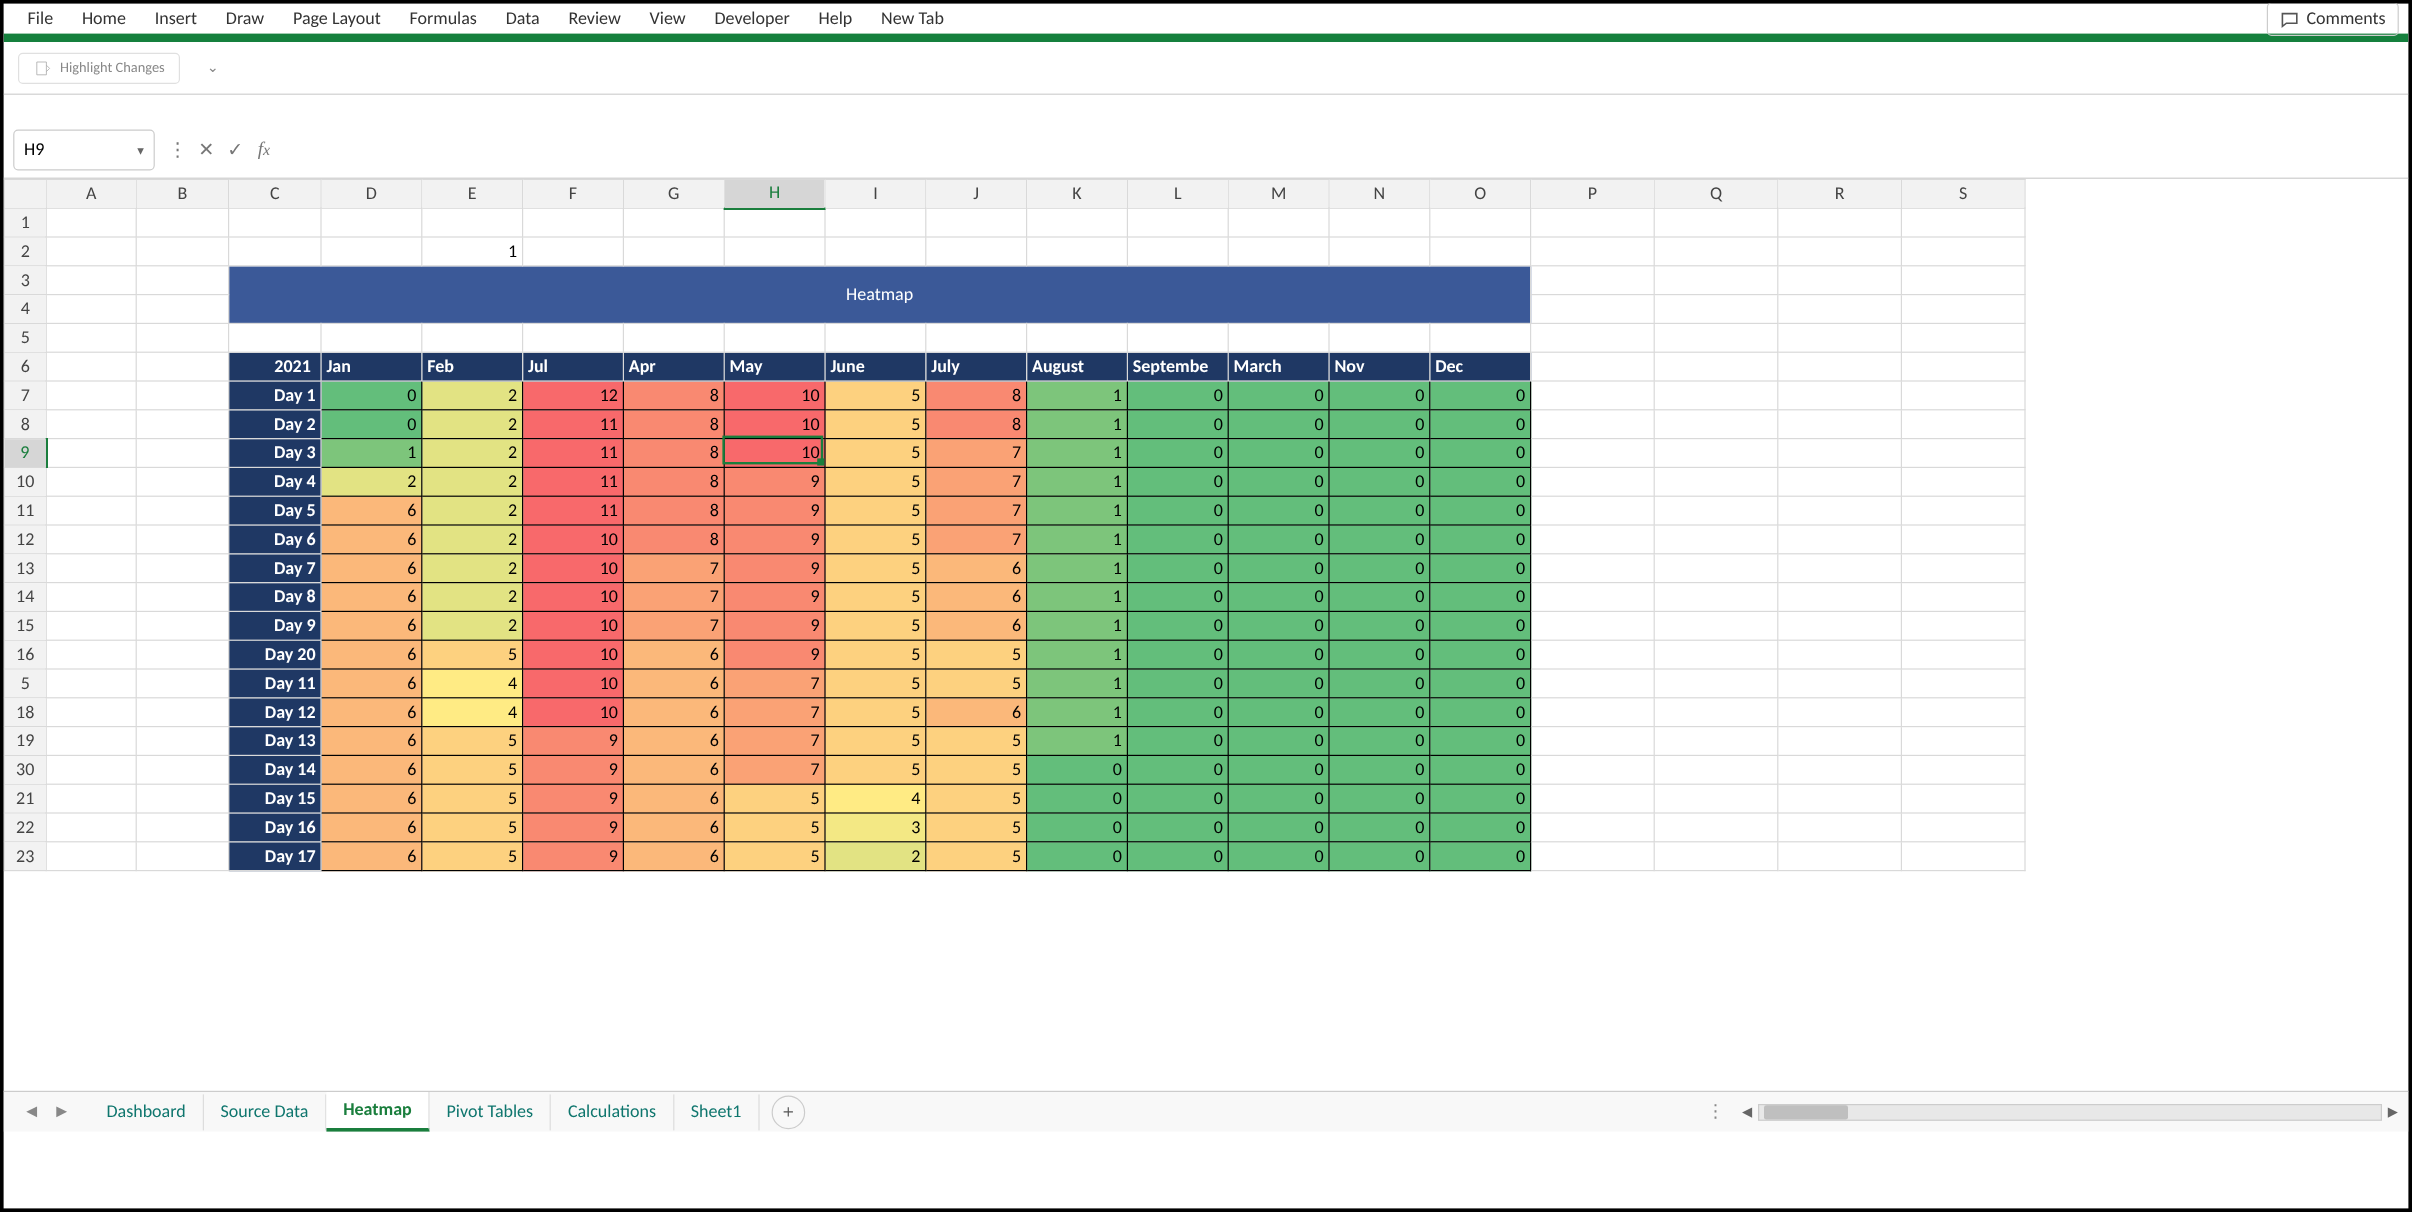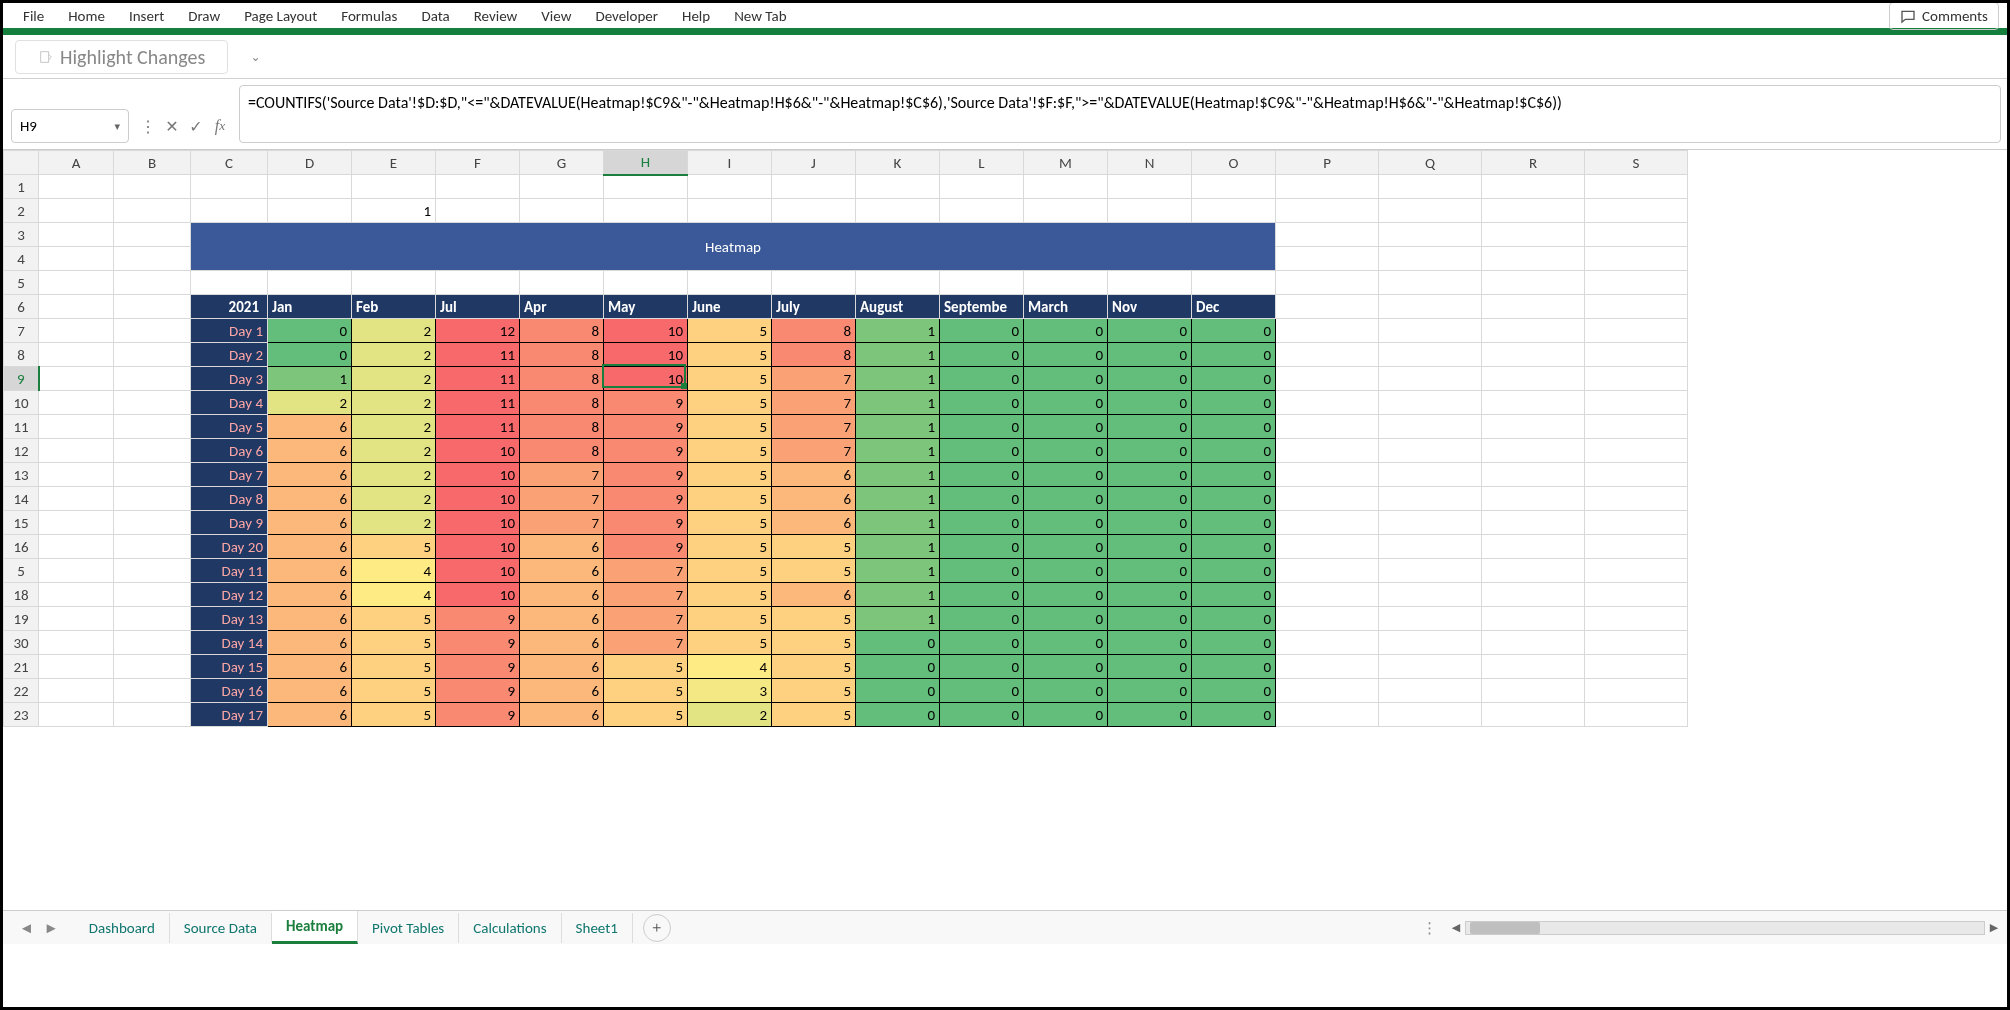--- a/index.html
+++ b/index.html
@@ -21,22 +21,22 @@
     cursor: pointer; margin-left: auto;
   }
   .comments-btn svg { width: 16px; height: 16px; }
 
   
   .toolbar {
     display: flex; align-items: center; height: 44px; padding: 0 12px;
     border-bottom: 1px solid #d0d0d0; color: #888;
   }
   .toolbar-btn {
-    display: flex; align-items: center; gap: 6px; padding: 4px 22px;
-    border: 1px solid #e0e0e0; border-radius: 4px; font-size: 20px; cursor: pointer;
+    display: flex; align-items: center; gap: 6px; padding: 4px 12px;
+    border: 1px solid #e0e0e0; border-radius: 4px; font-size: 12px; cursor: pointer;
   }
   .toolbar-btn svg { width: 16px; height: 16px; stroke: #aaa; fill: none; }
   .chev-btn { margin-left: 14px; color: #888; font-size: 12px; padding: 4px 8px; cursor: pointer; }
 
   
   .fbar { display: flex; align-items: flex-end; min-height: 70px; border-bottom: 1px solid #ccc; }
   .namebox {
     width: 118px; border: 1px solid #ccc; margin: 6px 0 6px 8px; border-radius: 4px;
     display: flex; align-items: center; justify-content: space-between; padding: 0 8px;
     font-size: 15px; height: 34px;
@@ -70,21 +70,21 @@
   th.rowh { width: 35px; text-align: center; }
   th.rowh.active, th.colh.active { background: #d6d6d6; color: #1a7e3d; }
   th.colh.active { border-bottom: 2px solid #1a7e3d; }
   th.rowh.active { border-right: 2px solid #1a7e3d; }
 
   td { text-align: right; }
 
   
   .hm-title { background: #3b5998; color: #fff; text-align: center; font-size: 17px; }
   .hm-colhdr { background: #1f3864; color: #fff; font-weight: bold; text-align: left; padding-left:4px; }
-  .hm-rowhdr { background: #1f3864; color: #fca5a5; font-weight: normal; text-align: right; padding-right:8px; }
+  .hm-rowhdr { background: #1f3864; color: #ffffff; font-weight: bold; text-align: right; padding-right:8px; }
   .hm-cell { text-align: right; padding-right: 6px; border: 1px solid #000 !important; font-weight: 500; }
   .c-g0 { background: #63be7b; }
   .c-g1 { background: #7dc57b; }
   .c-y0 { background: #e2e383; }
   .c-y1 { background: #f3e884; }
   .c-y2 { background: #ffeb84; }
   .c-o0 { background: #fdd17f; }
   .c-o1 { background: #fbb87a; }
   .c-o2 { background: #faa275; }
   .c-r0 { background: #f98971; }
@@ -155,21 +155,20 @@
   <div class="namebox">
     <span>H9</span>
     <span class="chev">▾</span>
   </div>
   <div class="fbar-icons">
     <span>⋮</span>
     <span>✕</span>
     <span>✓</span>
     <span class="fx">f<sub>x</sub></span>
   </div>
-  <div class="formula-text">=COUNTIFS('Source Data'!$D:$D,"&lt;="&amp;DATEVALUE(Heatmap!$C9&amp;"-"&amp;Heatmap!H$6&amp;"-"&amp;Heatmap!$C$6),'Source Data'!$F:$F,"&gt;="&amp;DATEVALUE(Heatmap!$C9&amp;"-"&amp;Heatmap!H$6&amp;"-"&amp;Heatmap!$C$6))</div>
 </div>
 
 <div class="grid-wrap">
   <table class="sheet" id="sheet">
     <colgroup id="cg">
         <col style="width:35px">
         <col style="width:75px">
         <col style="width:77px">
         <col style="width:77px">
         <col style="width:84px">

